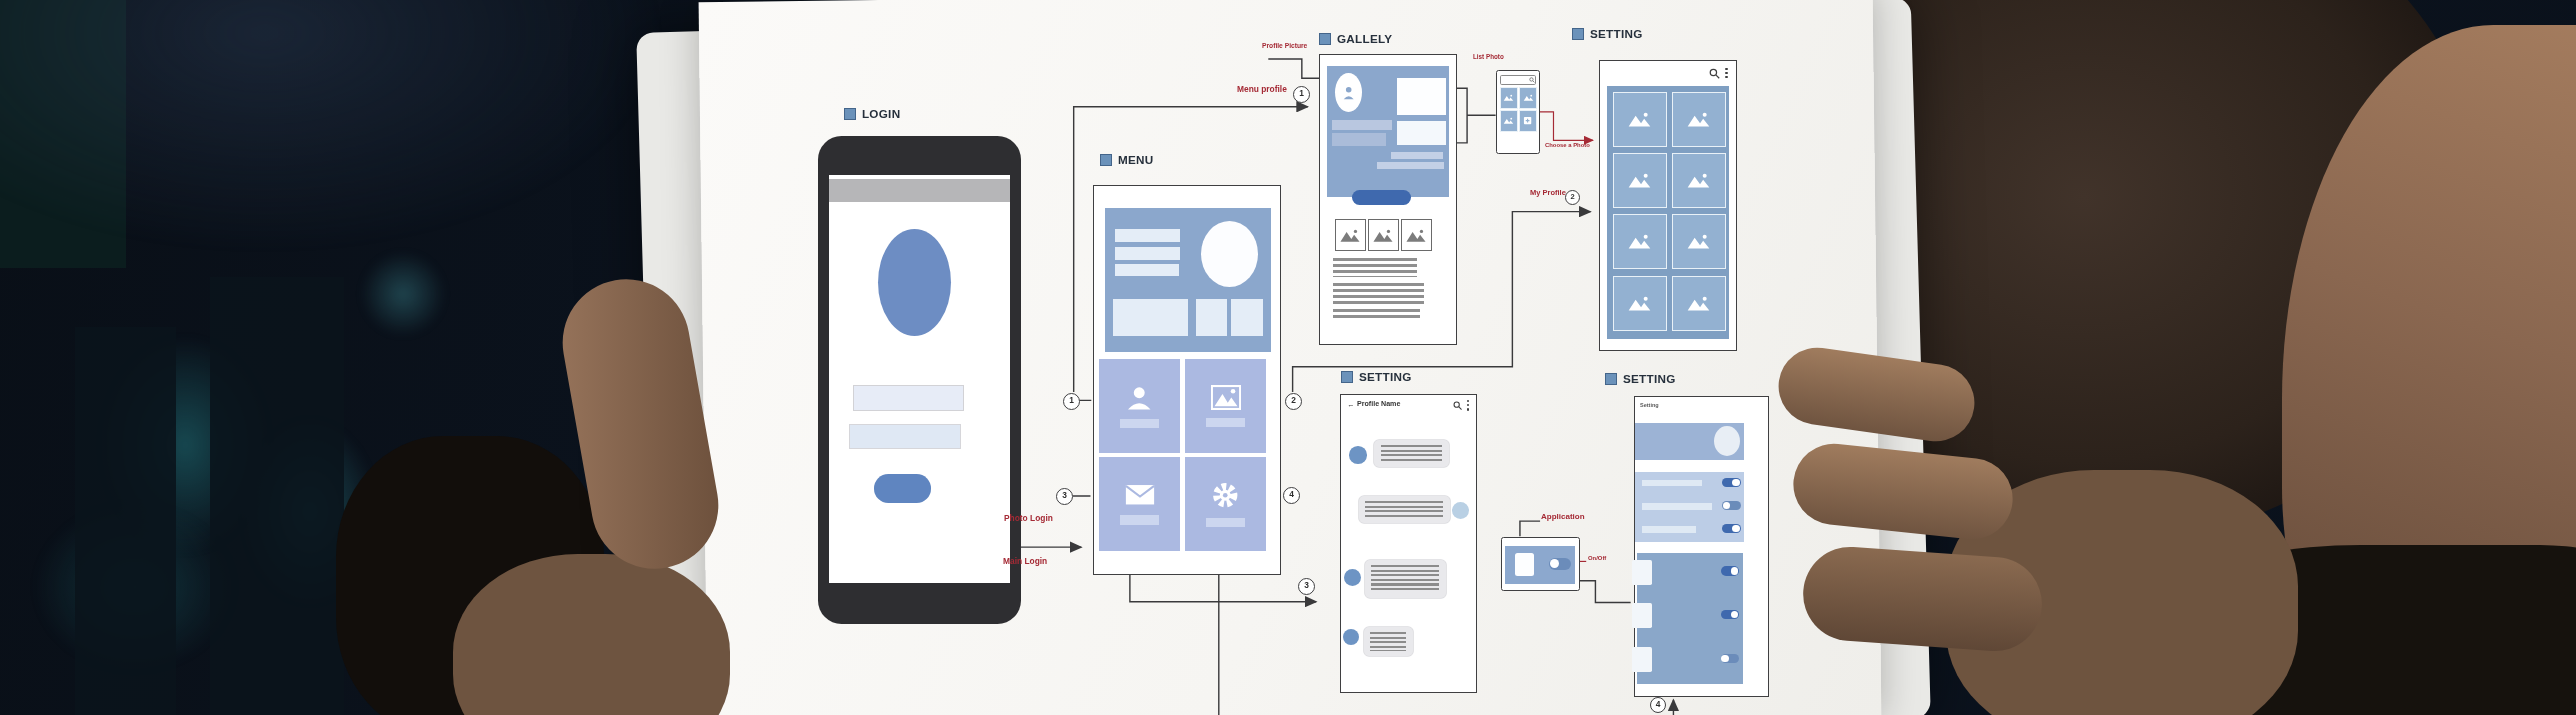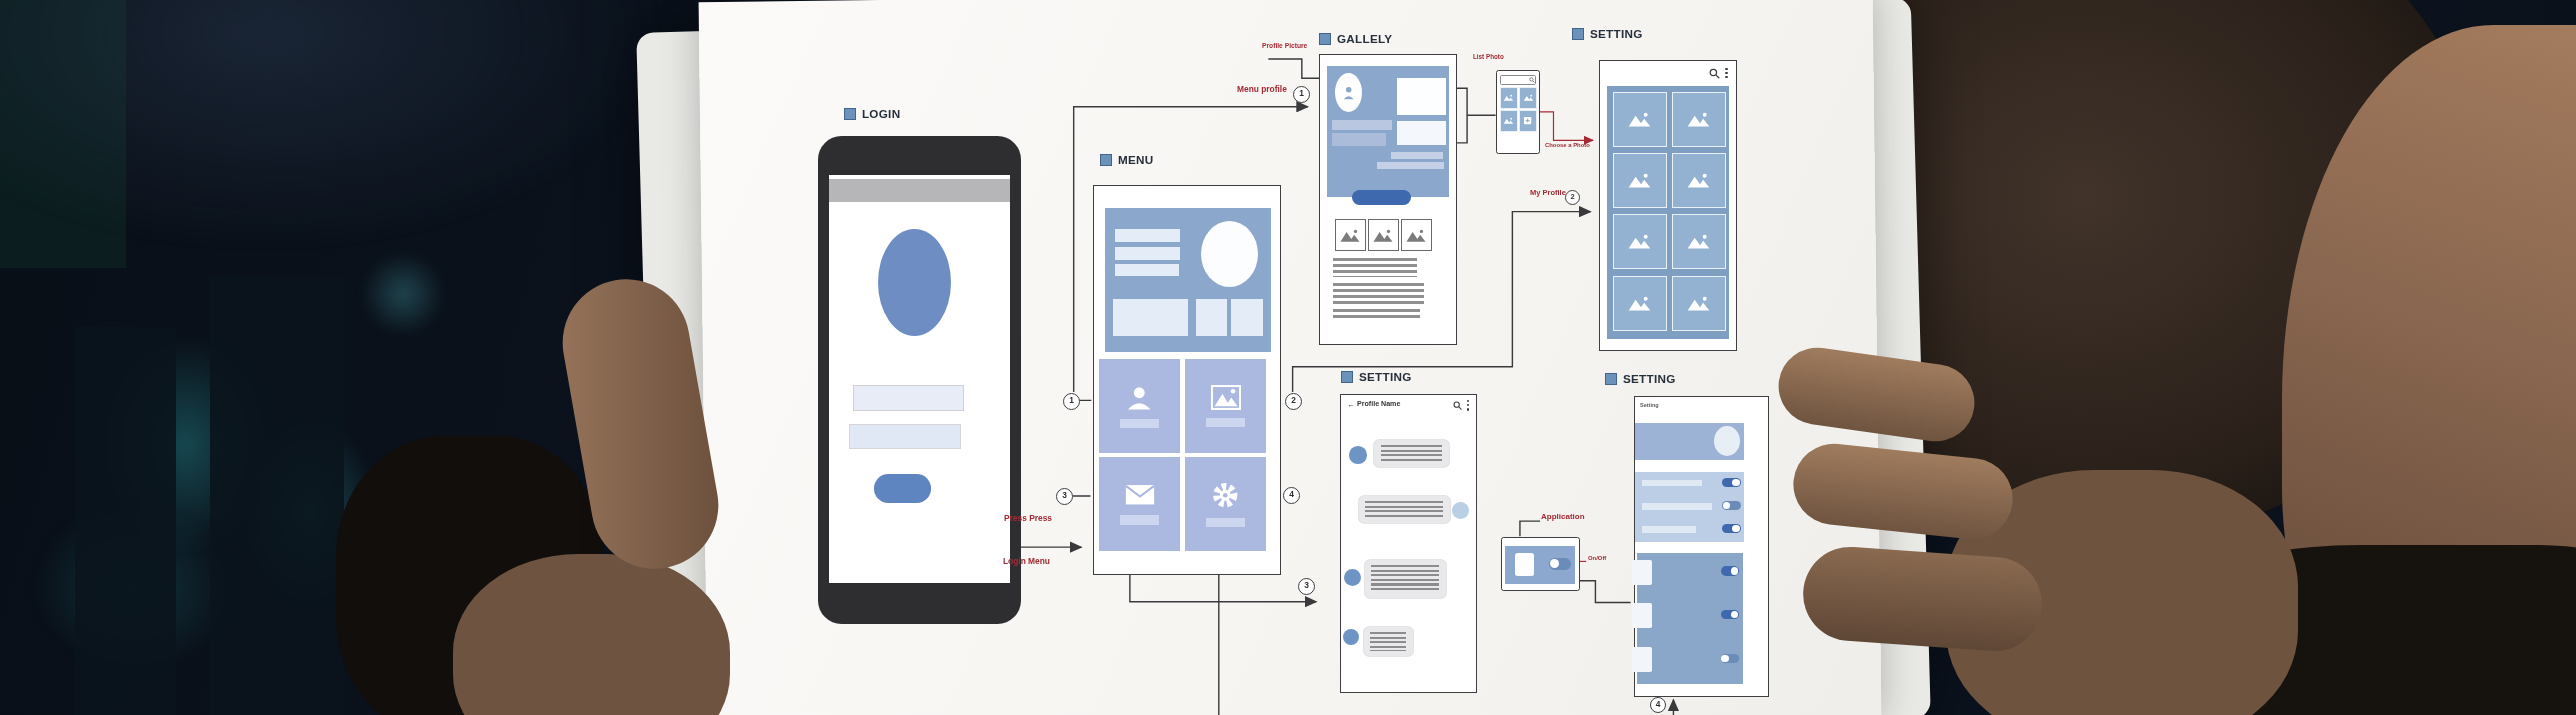--- a/index.html
+++ b/index.html
@@ -117,22 +117,22 @@
     </div>
     <div class="abs" style="left:818px;top:136px;width:203px;height:488px;background:#2e2e31;border-radius:23.5px">
       <div class="abs" style="left:11px;top:39px;width:181px;height:408px;background:#fff">
         <div class="abs" style="left:0;top:4.2px;width:181px;height:22.6px;background:#b6b6b8"></div>
         <div class="abs" style="left:49px;top:54px;width:73px;height:107px;background:#6d8dc3;border-radius:50%"></div>
         <div class="abs" style="left:24px;top:210px;width:109px;height:24px;background:#e7ecf7;border:0.8px solid #d2d2d6"></div>
         <div class="abs" style="left:20px;top:249px;width:110px;height:22.6px;background:#dfe8f4;border:0.8px solid #d6d6da"></div>
         <div class="abs" style="left:45px;top:299px;width:57px;height:29px;background:#5f85c0;border-radius:14.3px"></div>
       </div>
     </div>
-    <div class="red" style="left:1004px;top:513px">Press Press</div>
-    <div class="red" style="left:1003px;top:556px">Login Menu</div>
+    <div class="red" style="left:1004px;top:513px">Photo Login</div>
+    <div class="red" style="left:1003px;top:556px">Main Login</div>
 
     <div class="sec-label" style="left:1100px;top:153px">
       <span class="sq"></span>
       <span>MENU</span>
     </div>
     <div class="frame" style="left:1093px;top:185px;width:186px;height:388px">
       <div class="panel" style="left:11px;top:22px;width:166px;height:144px">
         <div class="bar" style="left:10px;top:21px;width:65px;height:12.6px"></div>
         <div class="bar" style="left:10px;top:39px;width:65px;height:12.6px"></div>
         <div class="bar" style="left:10px;top:56px;width:64px;height:11.7px"></div>

